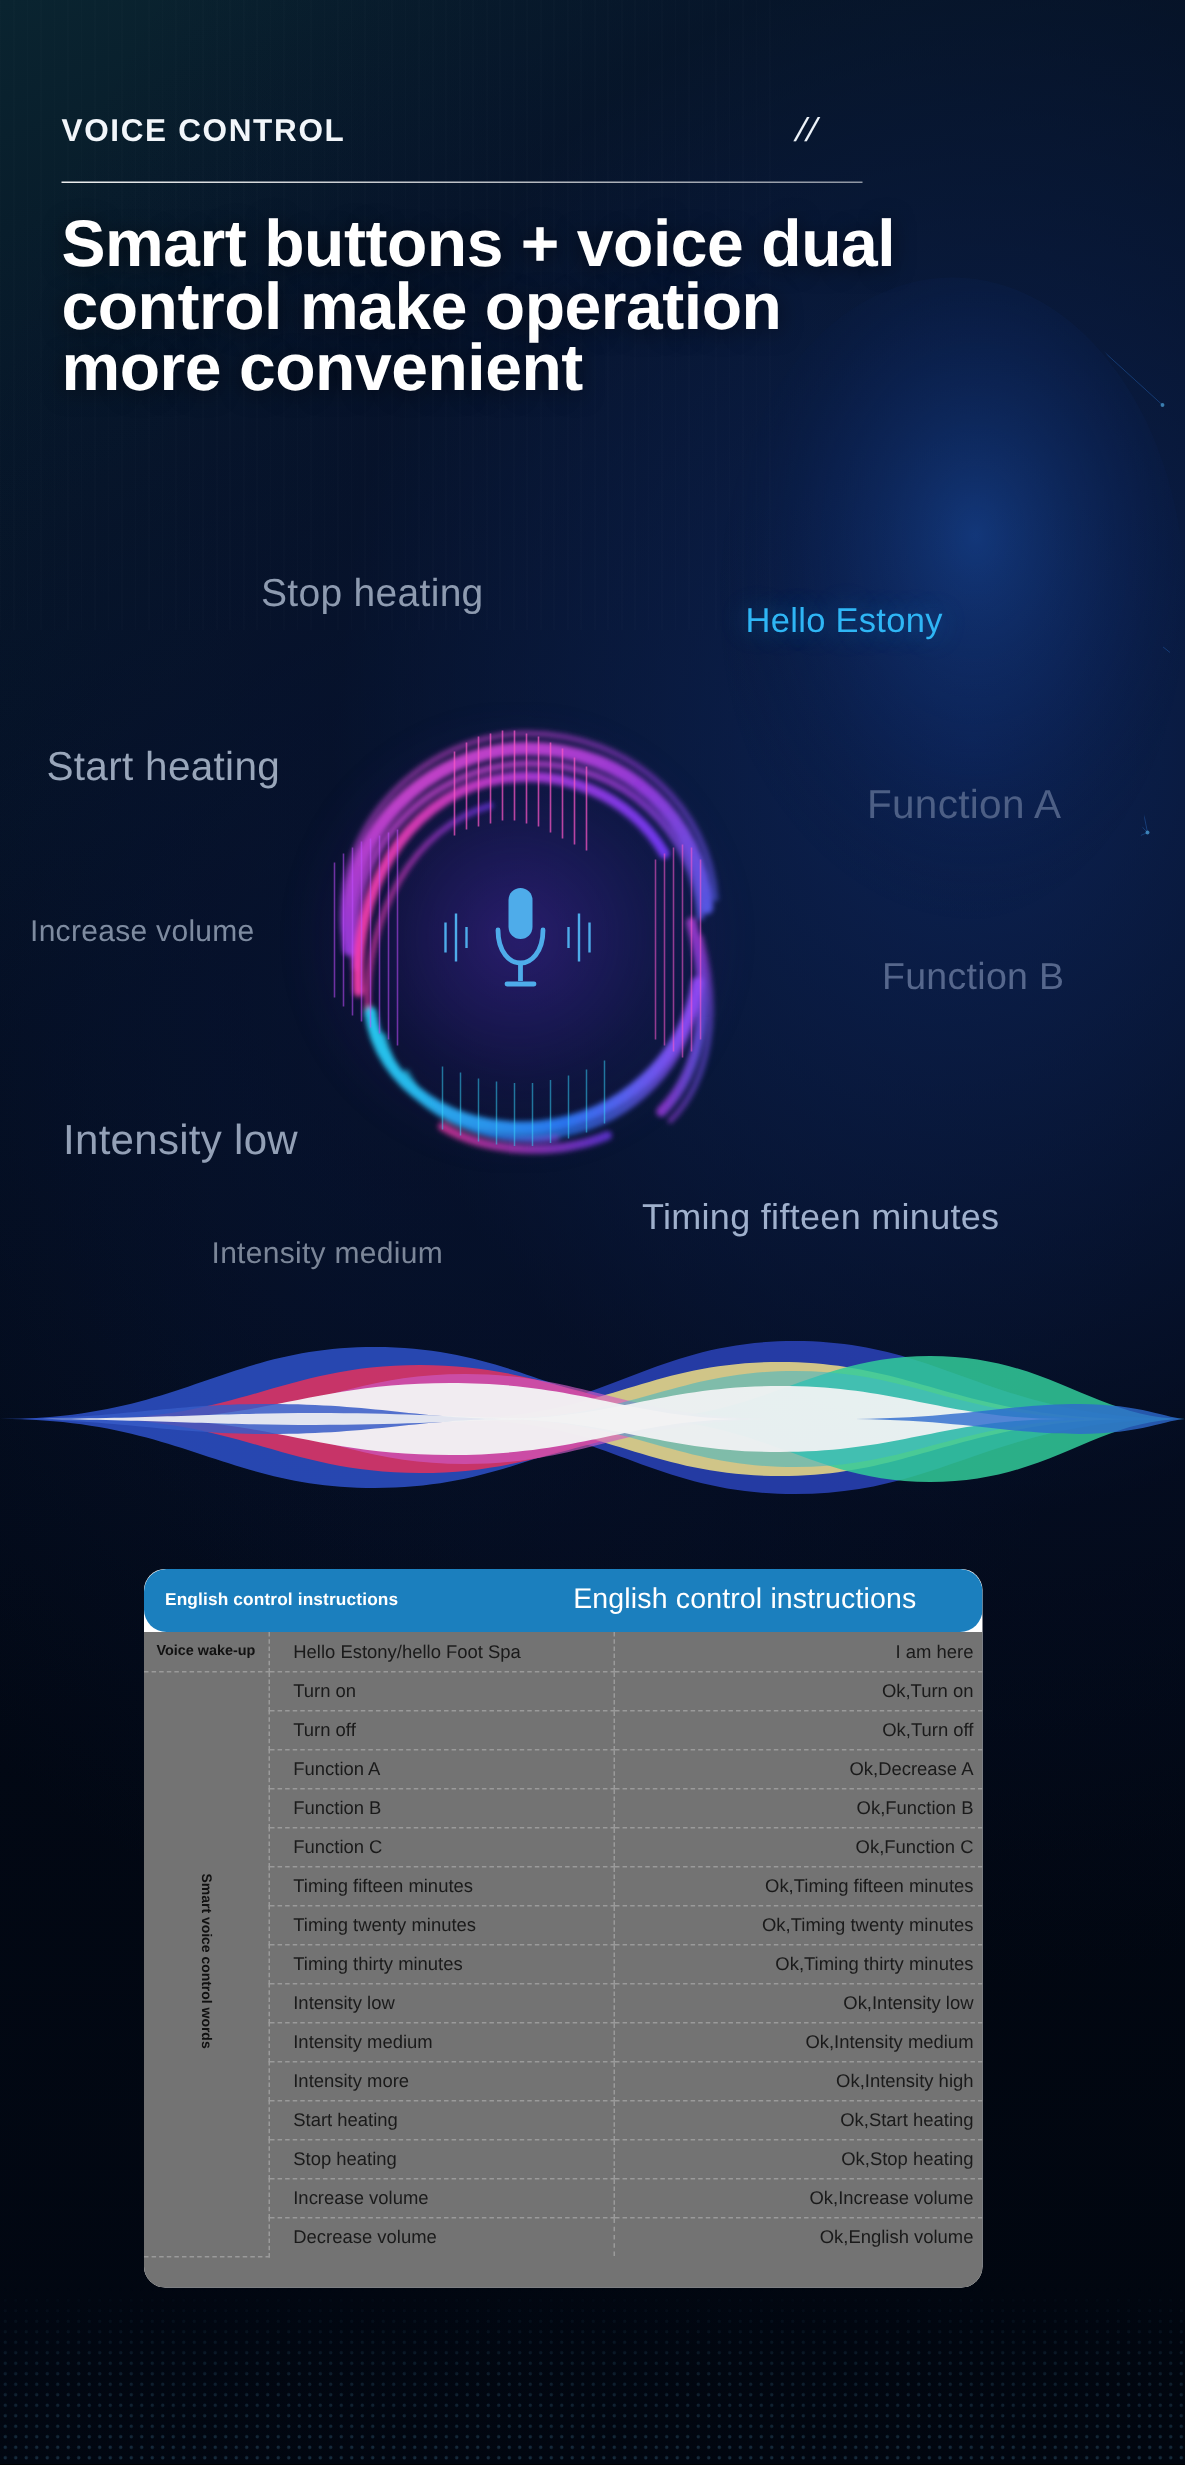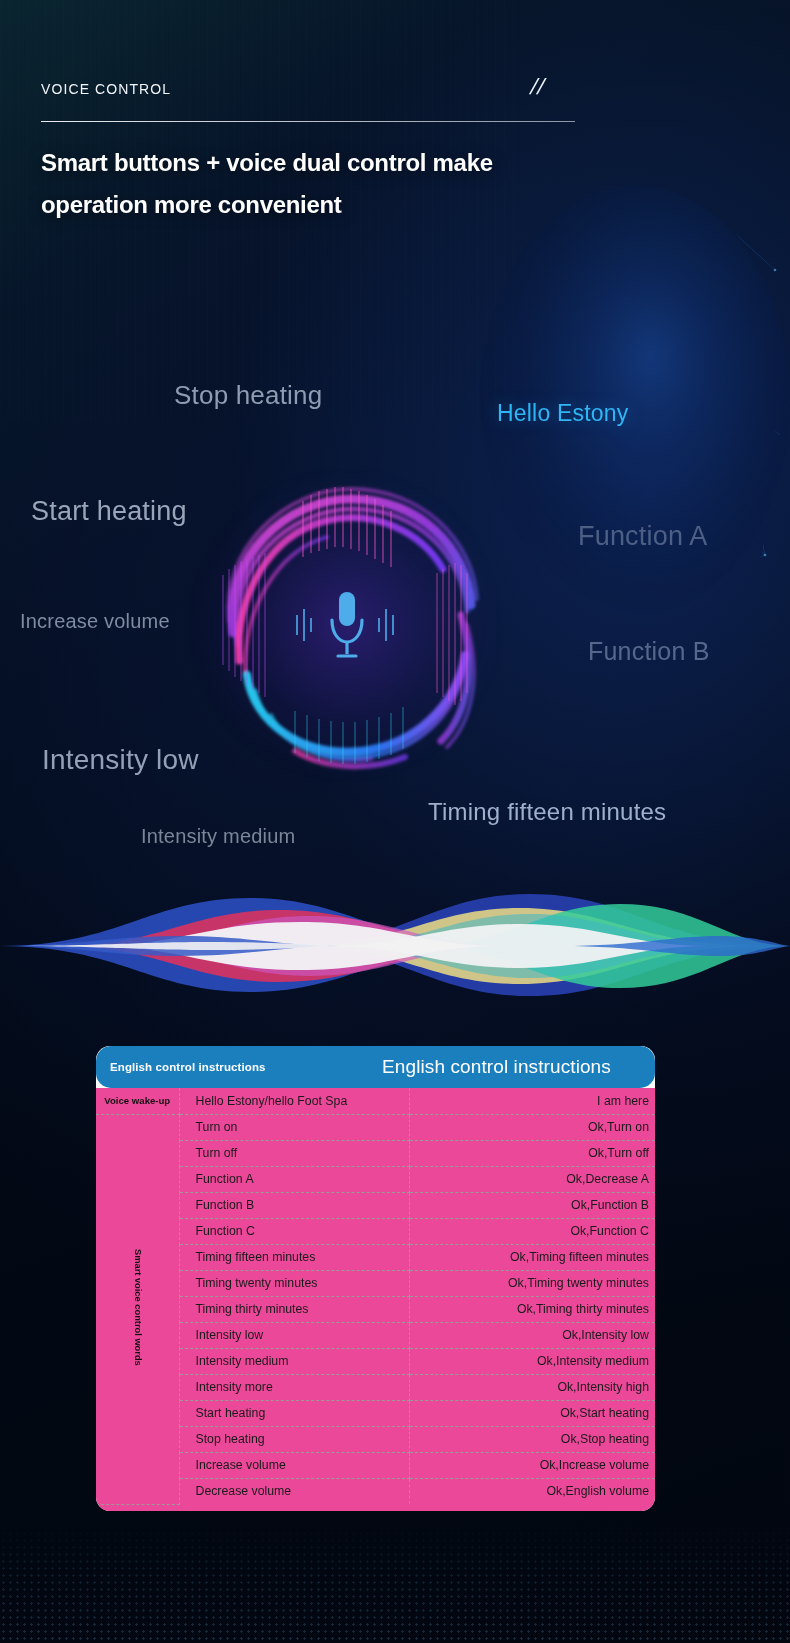--- a/index.html
+++ b/index.html
@@ -25,31 +25,31 @@
     background:repeating-linear-gradient(90deg,
       rgba(255,255,255,0.012) 0px, rgba(255,255,255,0.012) 1px,
       rgba(0,0,0,0) 1px, rgba(0,0,0,0) 9px);
     opacity:.7; pointer-events:none;
   }
 
   
   #header { position:absolute; left:41px; top:74px; width:534px; }
   #eyebrow-row { display:flex; align-items:baseline; justify-content:space-between; }
   #eyebrow {
-    color:#f2f6fa; font-size:14px; letter-spacing:1.1px; font-weight:400;
+    color:#f2f6fa; font-size:21px; letter-spacing:1.1px; font-weight:700;
   }
   #slashes {
     color:#eef4fa; font-size:22px; font-weight:300; letter-spacing:1px;
     transform:skewX(-16deg); margin-right:30px;
   }
   #rule { margin-top:21px; height:1px; width:534px;
           background:linear-gradient(90deg, rgba(255,255,255,.92), rgba(255,255,255,.55)); }
   #headline {
     margin-top:20px; color:#ffffff; font-weight:bold;
-    font-size:24px; line-height:41.5px; letter-spacing:-0.3px;
+    font-size:44px; line-height:41.5px; letter-spacing:-0.3px;
     width:560px;
     text-shadow:0 2px 14px rgba(0,0,0,.55);
   }
 
   
   #face {
     position:absolute; left:430px; top:150px; width:360px; height:540px;
     pointer-events:none; opacity:.95;
   }
 
@@ -99,21 +99,21 @@
   }
   #head-left {
     width:250px; padding-left:14px;
     color:#ffffff; font-size:11.5px; font-weight:bold; letter-spacing:.1px;
   }
   #head-right {
     flex:1; text-align:center; color:#ffffff;
     font-size:19px; font-weight:400; letter-spacing:.1px;
     padding-right:8px;
   }
-  #tbl-body { position:relative; background:#ec4899; padding-bottom:6px; }
+  #tbl-body { position:relative; background:#737373; padding-bottom:20px; }
   table { width:100%; border-collapse:collapse; table-layout:fixed; }
   td {
     height:26px; font-size:12.3px; color:#1a1a1a;
     border-bottom:1px dashed #9a9a9a;
     font-weight:400;
   }
   tr:last-child td { border-bottom:none; }
   .c-label {
     width:83px; text-align:center; font-size:9.6px; font-weight:bold;
     border-right:1px dashed #9a9a9a; color:#111; padding:0 2px;

